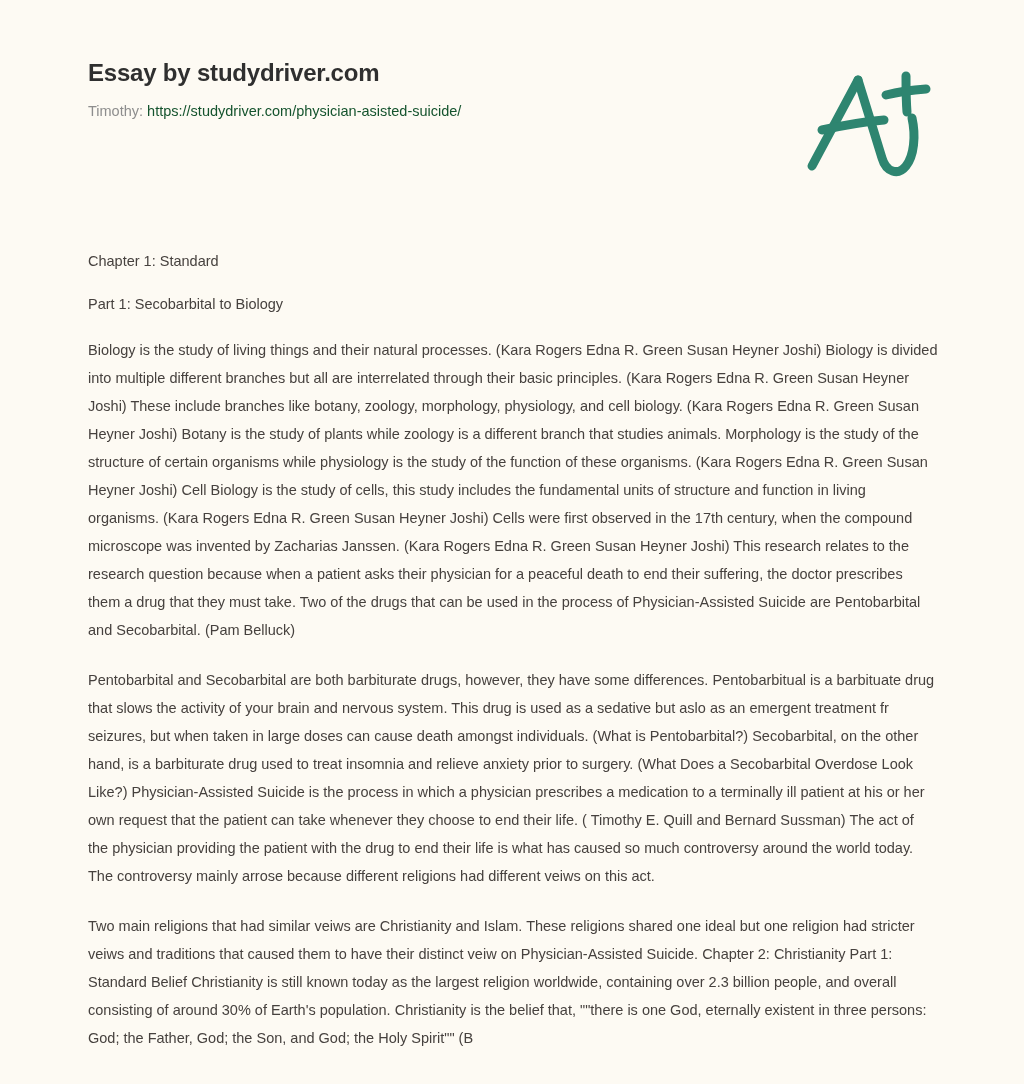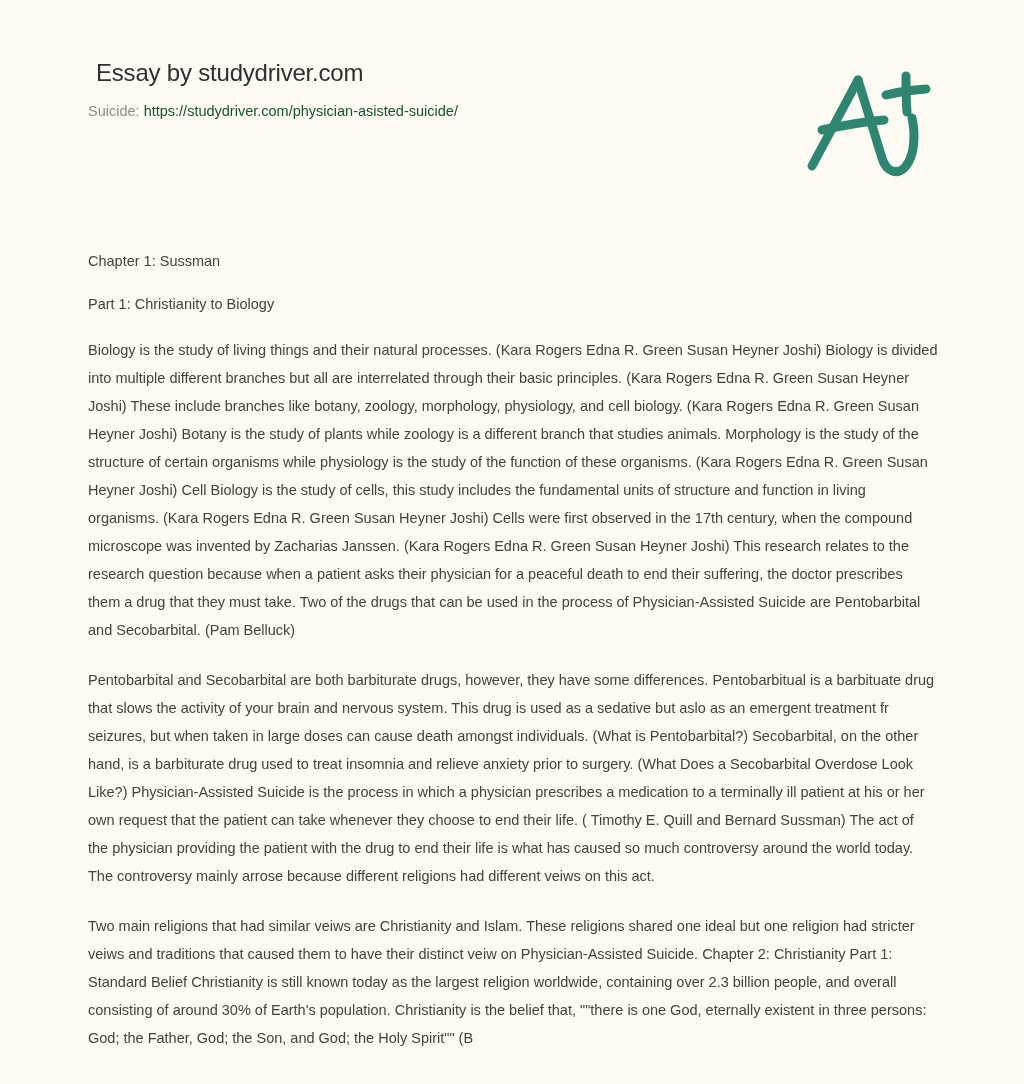--- a/index.html
+++ b/index.html
@@ -31,24 +31,24 @@
     height: 200px;
   }
   .header-text {
     position: absolute;
     left: 88px;
     top: 60px;
     width: 640px;
   }
   .essay-by {
     font-size: 24px;
-    font-weight: normal;
+    font-weight: bold;
     color: #2f2f2f;
     letter-spacing: -0.2px;
-    margin: 0 0 17px 8px;
+    margin: 0 0 17px 0;
     line-height: 1.1;
   }
   .source-line {
     font-size: 14.5px;
     color: #8d8d8d;
     line-height: 1.2;
     margin: 0;
     white-space: nowrap;
   }
   .source-label {
@@ -109,21 +109,21 @@
 <body>
 
 <div class="page">
 
   <div class="header">
 
     <div class="header-text">
       <div class="essay-by">Essay by studydriver.com</div>
 
       <div class="source-line">
-        <span class="source-label">Suicide: </span><a class="source-url" href="#">https://studydriver.com/physician-asisted-suicide/</a>
+        <span class="source-label">Timothy: </span><a class="source-url" href="#">https://studydriver.com/physician-asisted-suicide/</a>
       </div>
     </div>
 
     <div class="logo">
       <svg viewBox="0 0 140 120" xmlns="http://www.w3.org/2000/svg">
         <g fill="none" stroke="#2e8570" stroke-linecap="round" stroke-linejoin="round">
 
           <path d="M12 104 C 26 78, 44 44, 58 18" stroke-width="9"></path>
 
           <path d="M58 18 C 66 44, 76 76, 82 96 C 86 110, 98 114, 106 104
@@ -136,23 +136,23 @@
           <path d="M106 14 C 106 26, 106 38, 107 50" stroke-width="9"></path>
         </g>
       </svg>
     </div>
 
   </div>
 
   <div class="doc">
 
 
-    <p class="sub-line">Chapter 1: Sussman</p>
+    <p class="sub-line">Chapter 1: Standard</p>
 
-    <p class="sub-line">Part 1: Christianity to Biology</p>
+    <p class="sub-line">Part 1: Secobarbital to Biology</p>
 
     <p class="para">Biology is the study of living things and their natural processes. (Kara Rogers Edna R. Green Susan Heyner Joshi) Biology is divided into multiple different branches but all are interrelated through their basic principles. (Kara Rogers Edna R. Green Susan Heyner Joshi) These include branches like botany, zoology, morphology, physiology, and cell biology. (Kara Rogers Edna R. Green Susan Heyner Joshi) Botany is the study of plants while zoology is a different branch that studies animals. Morphology is the study of the structure of certain organisms while physiology is the study of the function of these organisms. (Kara Rogers Edna R. Green Susan Heyner Joshi) Cell Biology is the study of cells, this study includes the fundamental units of structure and function in living organisms. (Kara Rogers Edna R. Green Susan Heyner Joshi) Cells were first observed in the 17th century, when the compound microscope was invented by Zacharias Janssen. (Kara Rogers Edna R. Green Susan Heyner Joshi) This research relates to the research question because when a patient asks their physician for a peaceful death to end their suffering, the doctor prescribes them a drug that they must take. Two of the drugs that can be used in the process of Physician-Assisted Suicide are Pentobarbital and Secobarbital. (Pam Belluck)</p>
 
     <p class="para">Pentobarbital and Secobarbital are both barbiturate drugs, however, they have some differences. Pentobarbitual is a barbituate drug that slows the activity of your brain and nervous system. This drug is used as a sedative but aslo as an emergent treatment fr seizures, but when taken in large doses can cause death amongst individuals. (What is Pentobarbital?) Secobarbital, on the other hand, is a barbiturate drug used to treat insomnia and relieve anxiety prior to surgery. (What Does a Secobarbital Overdose Look Like?) Physician-Assisted Suicide is the process in which a physician prescribes a medication to a terminally ill patient at his or her own request that the patient can take whenever they choose to end their life. ( Timothy E. Quill and Bernard Sussman) The act of the physician providing the patient with the drug to end their life is what has caused so much controversy around the world today. The controversy mainly arrose because different religions had different veiws on this act.</p>
 
     <p class="para">Two main religions that had similar veiws are Christianity and Islam. These religions shared one ideal but one religion had stricter veiws and traditions that caused them to have their distinct veiw on Physician-Assisted Suicide. Chapter 2: Christianity Part 1: Standard Belief Christianity is still known today as the largest religion worldwide, containing over 2.3 billion people, and overall consisting of around 30% of Earth's population. Christianity is the belief that, ""there is one God, eternally existent in three persons: God; the Father, God; the Son, and God; the Holy Spirit"" (B</p>
 
   </div>
 
 </div>

